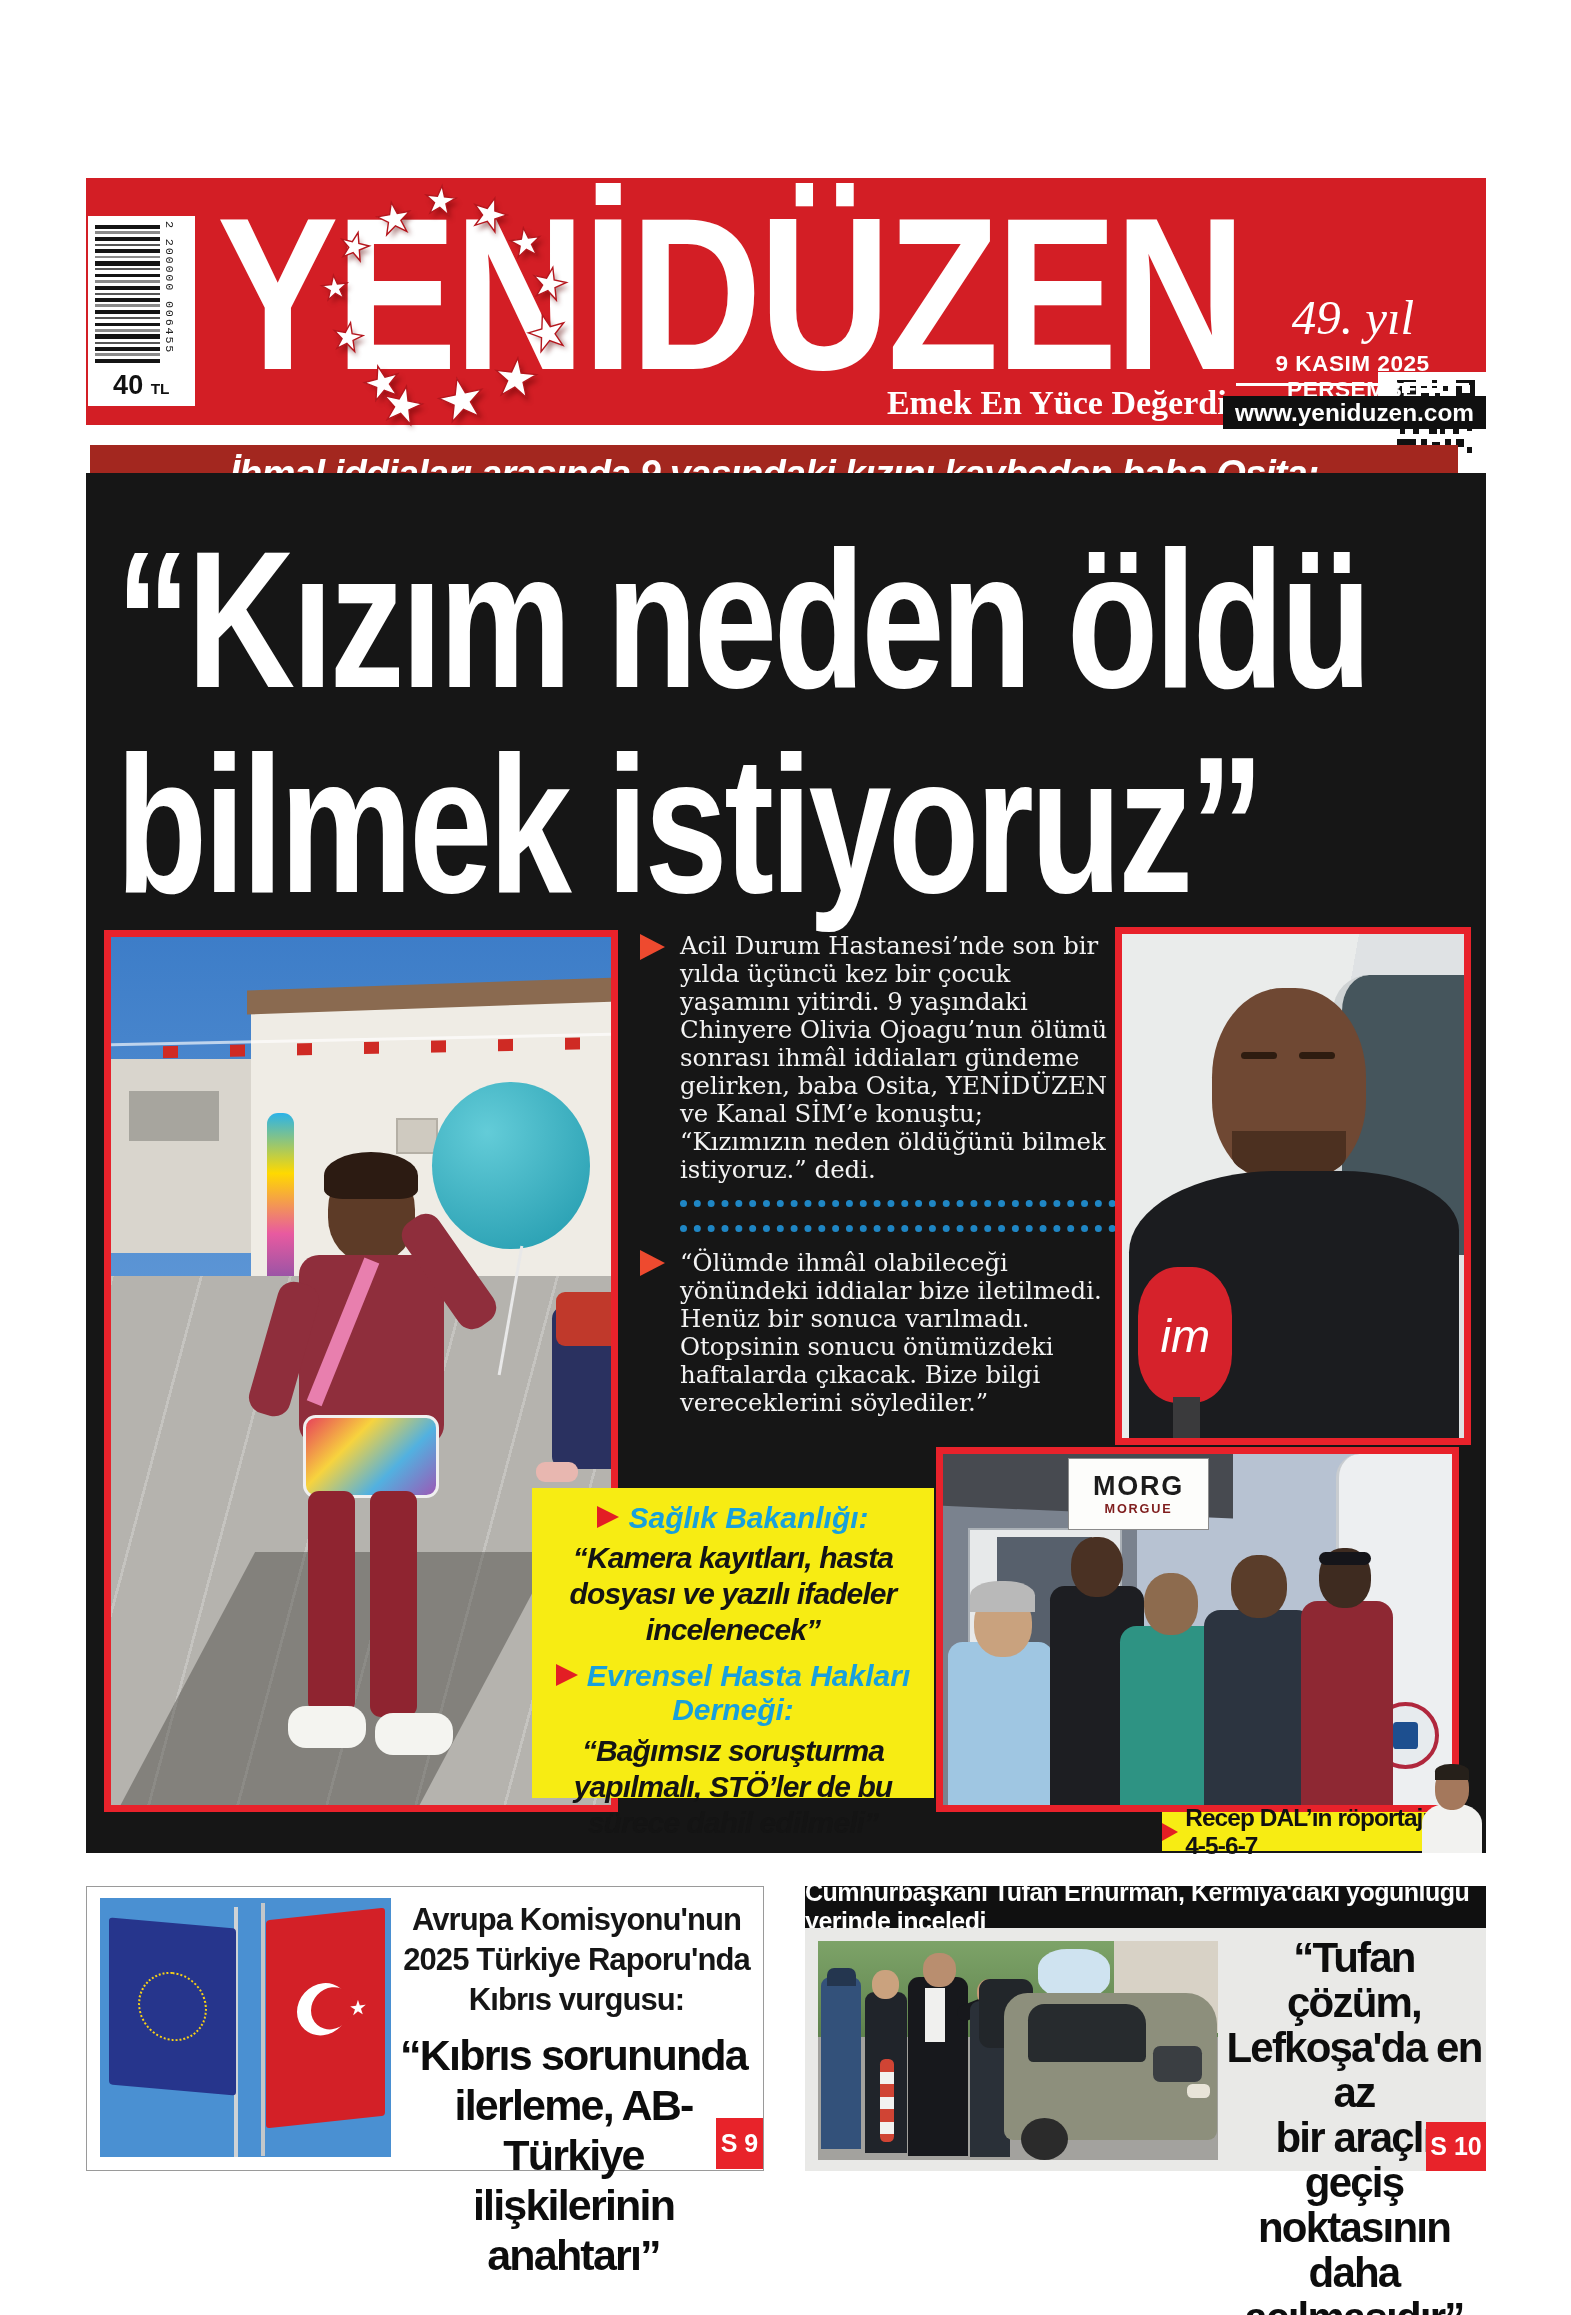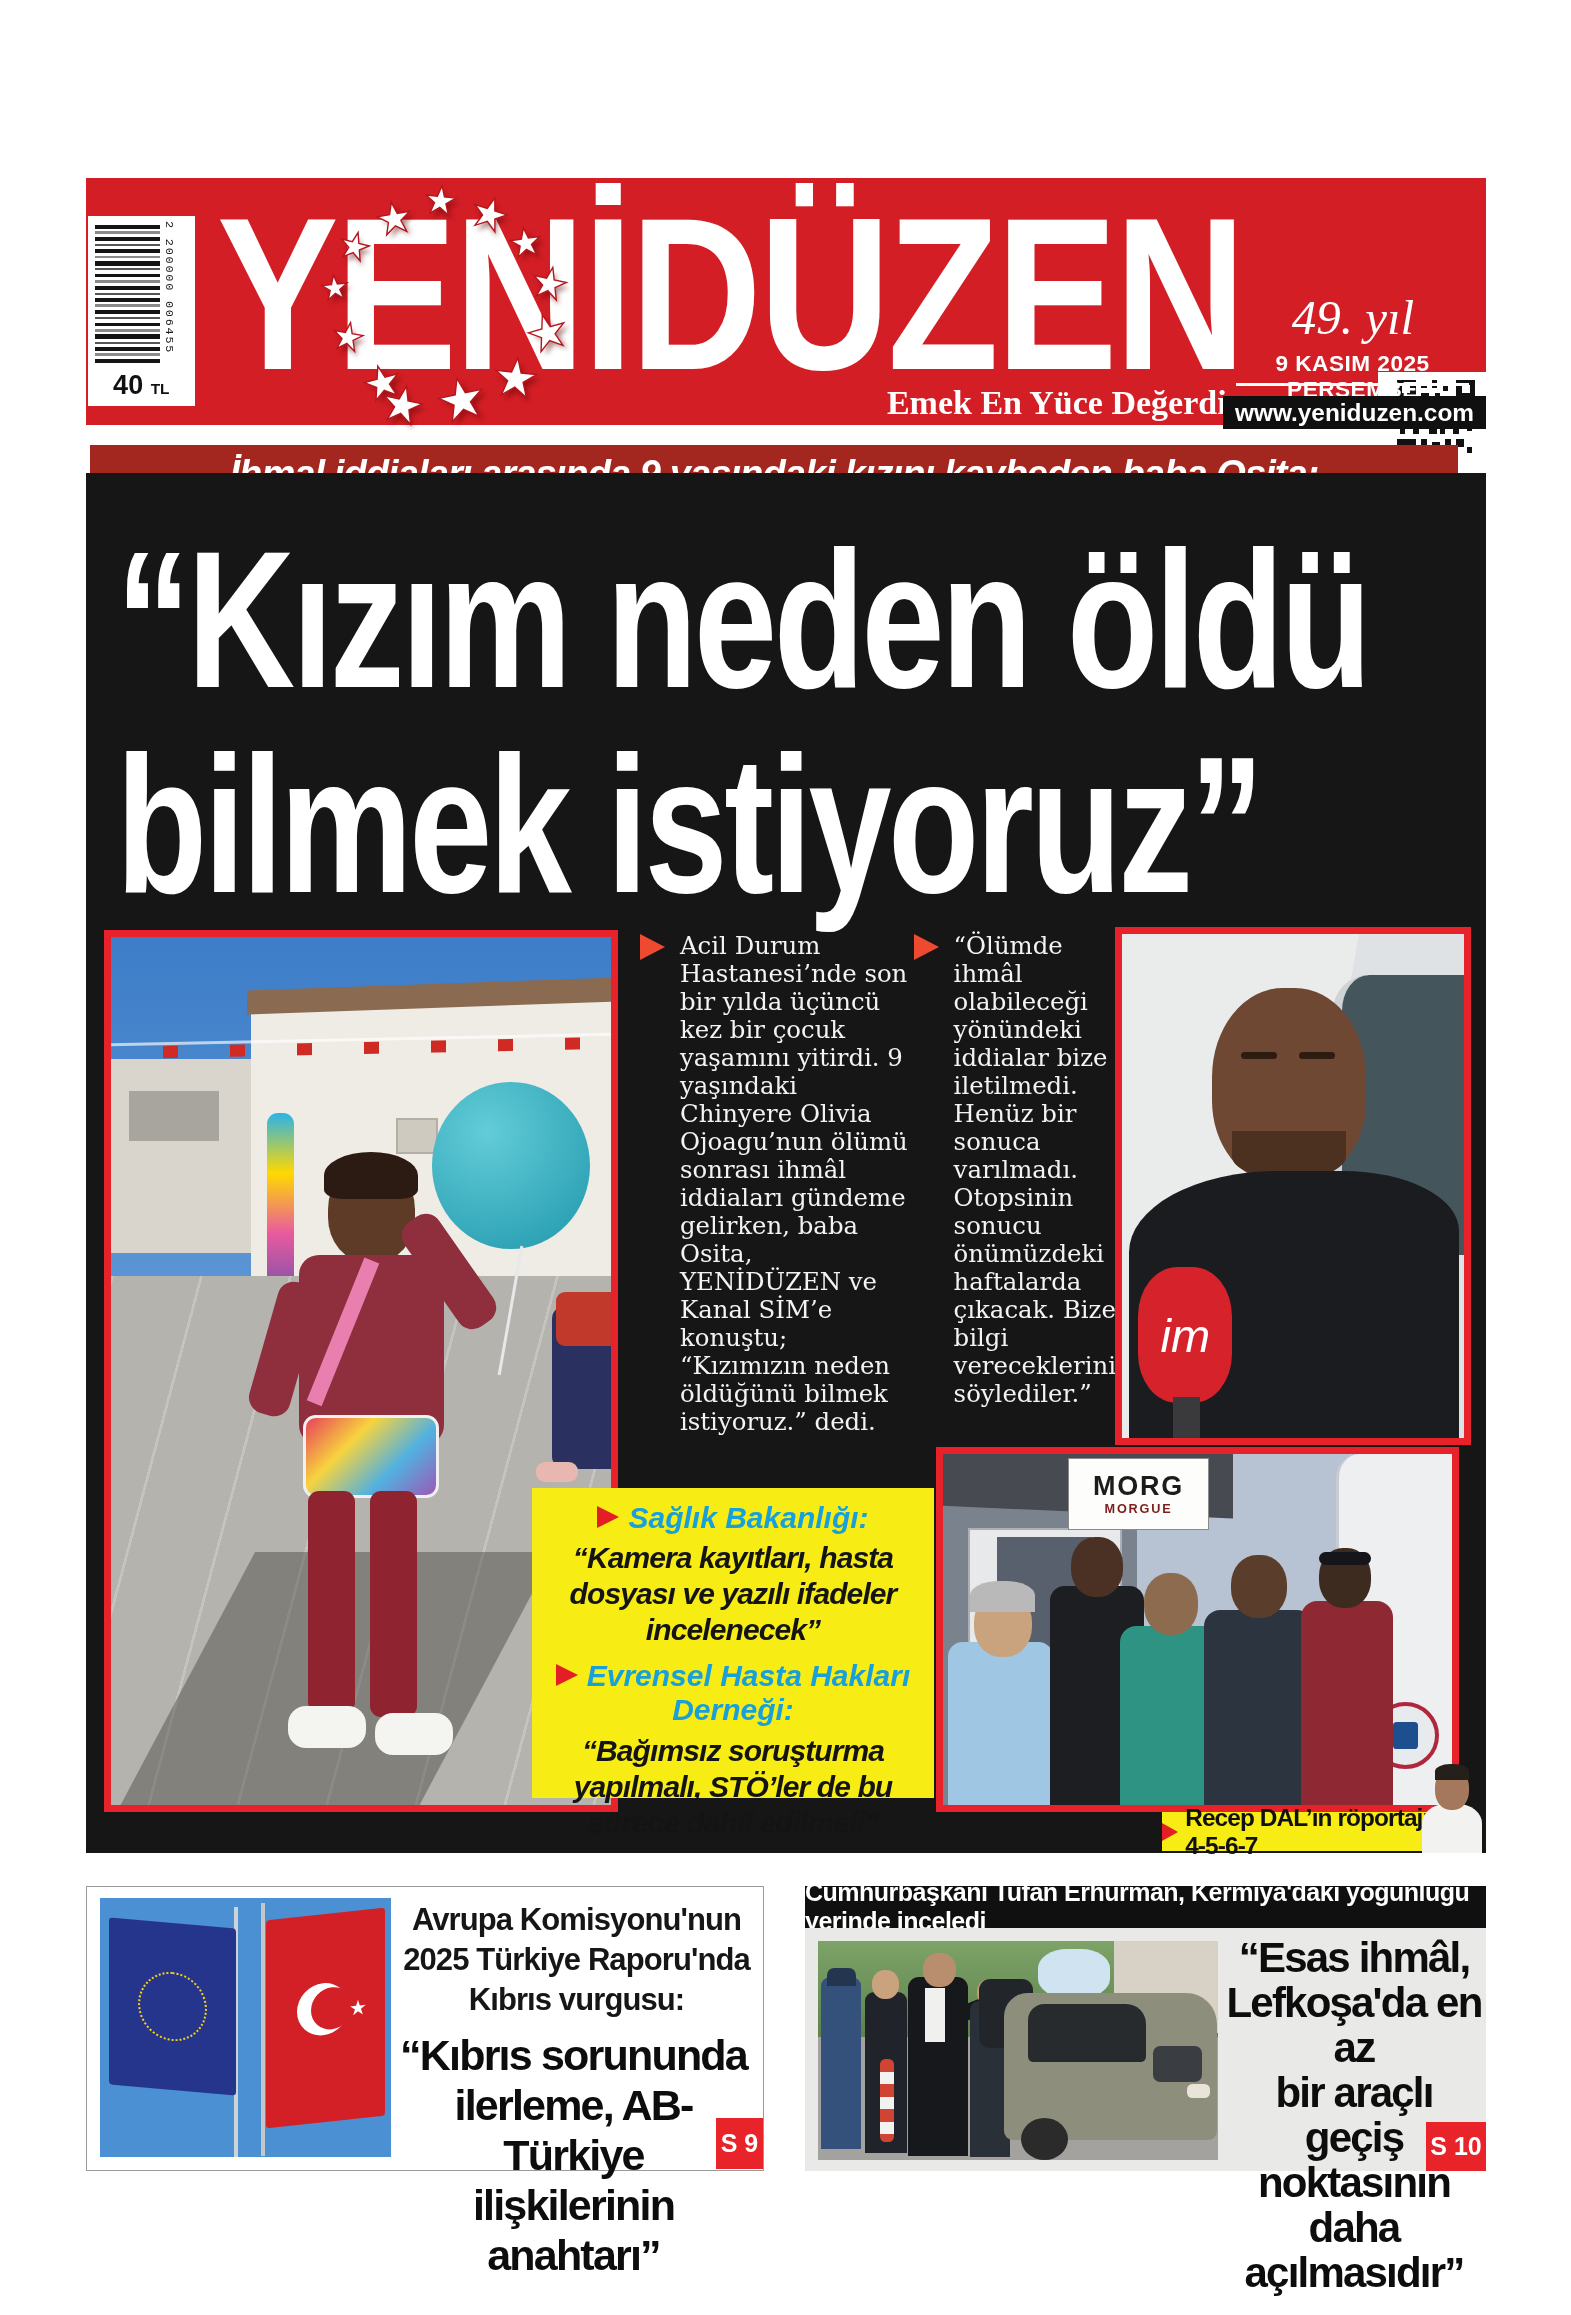--- a/index.html
+++ b/index.html
@@ -45,21 +45,21 @@
      font-style:italic; font-size:38px; letter-spacing:-0.9px; }
 
   
   .black-box { position:absolute; left:86px; top:473px; width:1400px; height:1380px; background:#161616; }
   .hl { position:absolute; left:30px; color:#fff; font-weight:bold; font-size:194px; line-height:194px;
      letter-spacing:-4.5px; white-space:nowrap; transform:scaleX(0.77); transform-origin:left top; }
 
   .photo { border:7.2px solid #e8222b; overflow:hidden; background:#888; }
 
   
-  .story-col { position:absolute; left:594px; top:459px; width:436px; display:flex; flex-direction:row; gap:14.5px; }
+  .story-col { position:absolute; left:594px; top:459px; width:436px; display:flex; flex-direction:column; gap:14.5px; }
   .story-p { position:relative; font-family:"DejaVu Serif",serif; font-size:24.4px; line-height:28px; color:#f3f3f3; }
   .tri { position:absolute; left:-40px; top:1.8px; width:0; height:0;
      border-left:25px solid #ee4a2f; border-top:13.6px solid transparent; border-bottom:13.6px solid transparent; }
   .dotsep { height:0; border-top:7.2px dotted #1f86c4; margin:1.8px 0; }
 
   
   .yellow-box { position:absolute; left:446px; top:1015px; width:402px; height:310px; background:#f7ec13;
      padding:12.7px 14.5px; display:flex; flex-direction:column; gap:5.4px; text-align:center; z-index:5; }
   .ybox-h { color:#18a0dc; font-weight:bold; font-style:italic; font-size:30px; line-height:34px; }
   .ybox-q { color:#141414; font-weight:bold; font-style:italic; font-size:30px; line-height:36px; letter-spacing:-0.9px; }
@@ -347,21 +347,21 @@
       <div class="abs" style="left:159px;top:38px;width:25px;height:27px;background:#c59a76;border-radius:46%;"></div>
       <div class="abs" style="left:62px;top:118px;width:14.5px;height:83px;background:repeating-linear-gradient(180deg,#d04434 0 12.7px,#f2f2f0 12.7px 25px);border-radius:5.4px;"></div>
       <div class="abs" style="left:161px;top:38px;width:54px;height:69px;background:#22262a;border-radius:11px;"></div>
       <div class="abs" style="left:186px;top:52px;width:213px;height:147px;background:#8d8f7c;border-radius:23.5px 31px 9px 9px;"></div>
       <div class="abs" style="left:210px;top:63px;width:118px;height:58px;background:#272b2e;border-radius:16.3px 20px 5.4px 5.4px;"></div>
       <div class="abs" style="left:335px;top:105px;width:49px;height:36px;background:#3a3e42;border-radius:7.2px;"></div>
       <div class="abs" style="left:203px;top:177px;width:47px;height:42px;background:#2b2b2b;border-radius:50%;"></div>
       <div class="abs" style="left:369px;top:143px;width:23.5px;height:14.5px;background:#e8e4d8;border-radius:5.4px;"></div>
     </div>
     <div class="br-headline">
-      <div>“Esas ihmâl,</div>
+      <div>“Tufan çözüm,</div>
       <div>Lefkoşa'da en az</div>
       <div>bir araçlı geçiş</div>
       <div>noktasının daha</div>
       <div>açılmasıdır”</div>
     </div>
   </div>
   <div class="page-badge" style="left:1426px;top:2122px;width:60px;height:49px;">S 10</div>
 
 </div>
 

